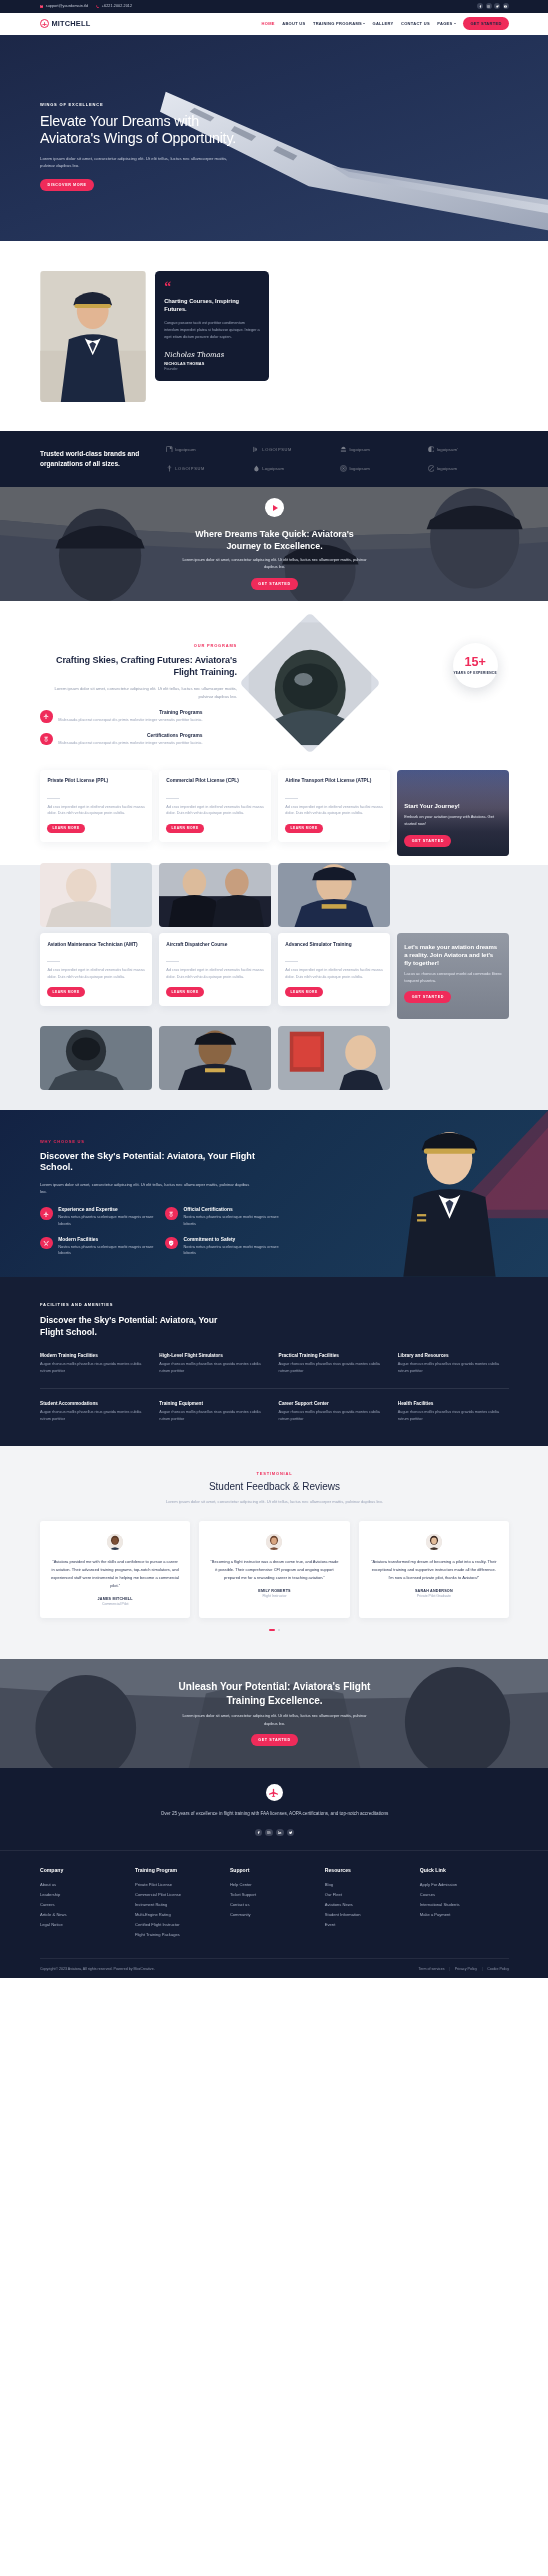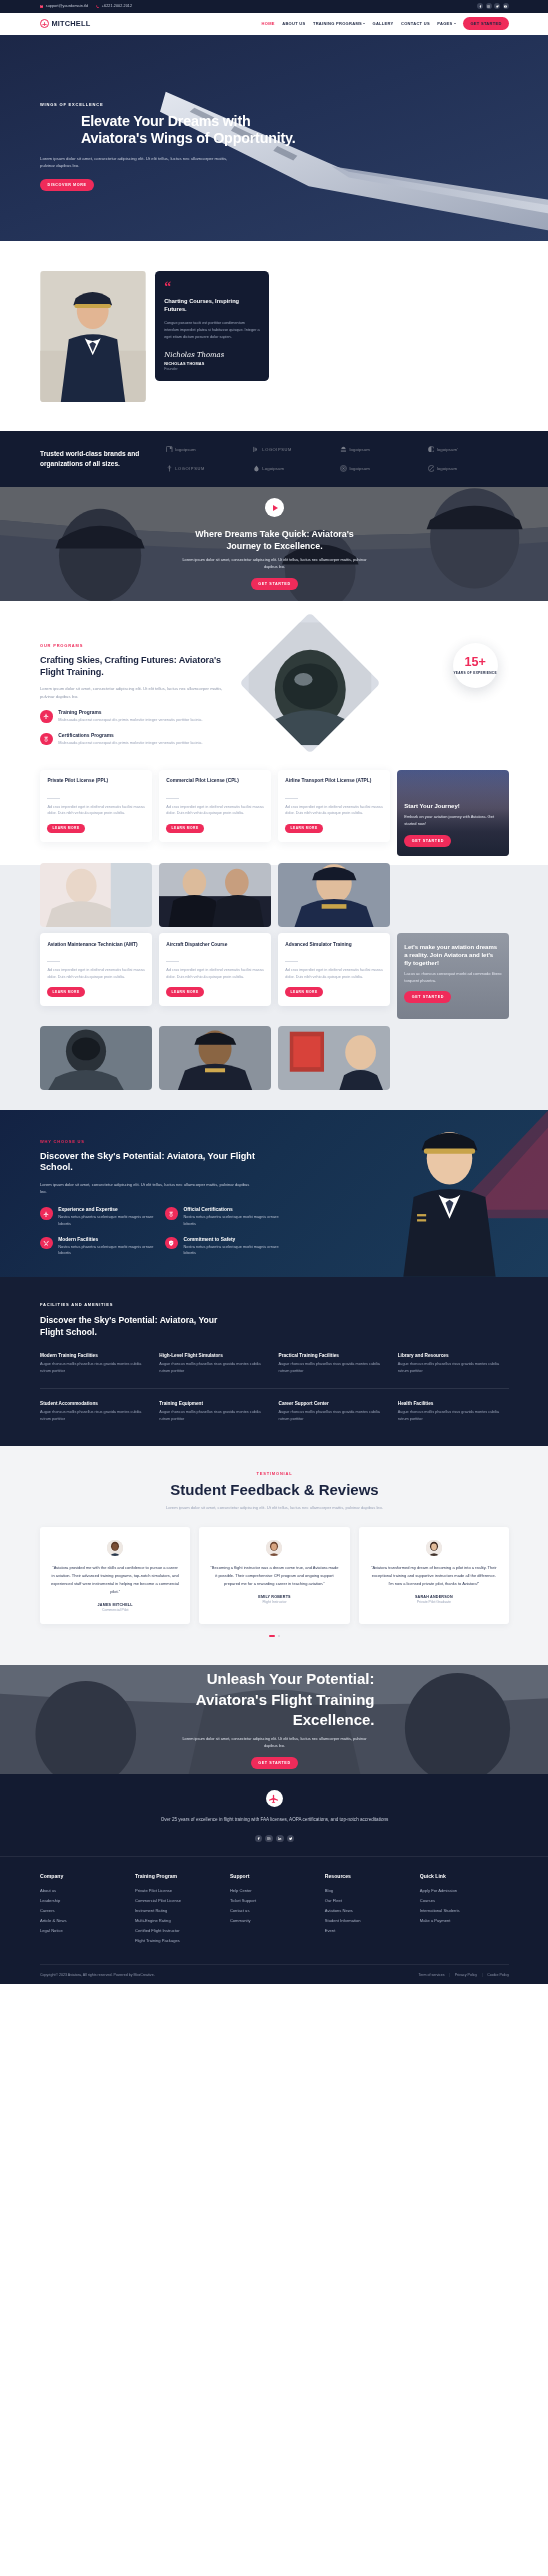--- a/index.html
+++ b/index.html
@@ -37,21 +37,21 @@
   .menu a.active { color:#ef2b5a; }
   .caret { width:0; height:0; border-left:1.3px solid transparent; border-right:1.3px solid transparent; border-top:1.5px solid currentColor; display:inline-block; }
   .btn-pill { background:#ef2b5a; color:#fff; font-size:3.7px; font-weight:bold; letter-spacing:0.6px; padding:4px 7.4px; border-radius:11.4px; border:none; text-decoration:none; display:inline-block; }
 
   
   .hero { position:relative; height:206px; background:linear-gradient(160deg,#1c2747 0%,#223156 45%,#2c3d63 100%); overflow:hidden; }
   .hero-wing { position:absolute; right:-23px; top:51px; width:412px; height:166px; }
   .hero .container { padding-top:67px; position:relative; z-index:3; }
   .eyebrow { font-size:4px; font-weight:bold; letter-spacing:0.8px; color:#ffffff; margin-bottom:6.9px; }
   .eyebrow.red { color:#ef2b5a; }
-  h1.hero-title { font-size:14.3px; line-height:1.16; font-weight:bold; color:#fff; letter-spacing:-0.2px; max-width:217px;margin-left:41px; }
+  h1.hero-title { font-size:14.3px; line-height:1.16; font-weight:normal; color:#fff; letter-spacing:-0.2px; max-width:217px; }
   .hero-sub { margin-top:8px; font-size:4.3px; line-height:1.8; color:#c4cbdb; max-width:197px; }
   .hero .btn-pill { margin-top:9.1px; }
 
   
   .about { background:#fff; padding:30px 0 29px; }
   .about .container { display:flex; gap:9.1px; align-items:flex-start; }
   .about-left { width:163px; padding-top:15px; }
   h2.sec-title { font-size:9.1px; line-height:1.28; font-weight:bold; color:#1b2440; letter-spacing:-0.1px; }
   .sec-text { margin-top:6.3px; font-size:4.2px; line-height:1.95; color:#8e97aa; }
   .about .btn-pill { margin-top:8.6px; }
@@ -77,21 +77,21 @@
   
   .video { position:relative; height:114px; overflow:hidden; background:#2e3442; }
   .video-inner { position:absolute; inset:0; display:flex; flex-direction:column; align-items:center; justify-content:center; z-index:4; }
   .play-btn { width:19.4px; height:19.4px; border-radius:50%; background:#fff; display:flex; align-items:center; justify-content:center; margin-bottom:10.3px; }
   .play-tri { width:0; height:0; border-top:3.4px solid transparent; border-bottom:3.4px solid transparent; border-left:5.7px solid #ef2b5a; margin-left:1.7px; }
   .video h2 { font-size:8.9px; line-height:1.35; font-weight:bold; color:#fff; text-align:center; max-width:189px; }
   .video p { margin-top:4.6px; font-size:3.9px; line-height:1.85; color:#dfe3ec; text-align:center; max-width:189px; }
   .video .btn-pill { margin-top:7.4px; }
 
   
-  .programs { background:#fff; padding:27.4px 0 10.3px; }
+  .programs { background:#fff; padding:27.4px 0 10.3px;text-align:right; }
   .programs .container { display:flex; gap:17px; align-items:flex-start; }
   .prog-left { width:197px; padding-top:15px; }
   .feat { display:flex; gap:5.7px; margin-top:9.1px; }
   .feat-ic { width:12.6px; height:12.6px; border-radius:50%; background:#ef2b5a; display:flex; align-items:center; justify-content:center; flex:0 0 auto; }
   .feat-ic svg { width:6.3px; height:6.3px; fill:#fff; }
   .feat h4 { font-size:4.9px; font-weight:bold; color:#1b2440; }
   .feat p { margin-top:1.7px; font-size:3.9px; line-height:1.75; color:#9aa3b8; }
   .prog-right { flex:1; position:relative; height:131px; }
   .diamond { position:absolute; left:5.7px; top:4.6px; width:100px; height:100px; background:#d9dde5; transform:rotate(45deg); border-radius:4.6px; overflow:hidden; }
   .diamond-img { position:absolute; left:-11.4px; top:-11.4px; width:123px; height:123px; transform:rotate(-45deg); }
@@ -132,36 +132,36 @@
   .fac { background:#151e35; padding:25px 0 23px; }
   .fac h2 { font-size:8.6px; line-height:1.4; font-weight:bold; color:#fff; max-width:189px; }
   .fac-grid { margin-top:15px; display:grid; grid-template-columns:repeat(4,1fr); gap:12.6px 8px; }
   .fac-item h4 { font-size:4.7px; font-weight:bold; color:#fff; }
   .fac-item p { margin-top:3.4px; font-size:3.8px; line-height:1.85; color:#98a1b6; }
   .fac-div { height:0.6px; background:rgba(255,255,255,.1); margin:12.6px 0; }
 
   
   .testi { background:#f3f4f6; padding:25px 0 27.4px; text-align:center; }
   .testi .eyebrow { margin-bottom:5.1px; }
-  .testi h2 { font-size:15px; font-weight:bold; color:#1b2440; }
+  .testi h2 { font-size:10px; font-weight:normal; color:#1b2440; }
   .testi .lead { margin:5.7px auto 0; font-size:4.1px; line-height:1.9; color:#9aa3b8; max-width:240px; }
   .tgrid { margin-top:15px; display:grid; grid-template-columns:repeat(3,1fr); gap:9.1px; }
   .tcard { background:#fff; border-radius:2.9px; padding:13.7px 10.3px 11.4px; box-shadow:0 1.1px 6.9px rgba(27,36,64,.05); }
   .avatar { width:16px; height:16px; border-radius:50%; margin:0 auto 8px; overflow:hidden; background:#e3e0de; }
   .tcard p.quote { font-size:4px; line-height:1.95; color:#2b3552; }
   .tcard .tname { margin-top:6.9px; font-size:3.7px; font-weight:bold; letter-spacing:0.2px; color:#1b2440; }
   .tcard .trole { margin-top:1.7px; font-size:3.5px; color:#9aa3b8; }
   .dots { margin-top:11.4px; display:flex; justify-content:center; gap:2.9px; }
   .dot { width:2.3px; height:2.3px; border-radius:50%; background:#cfd4de; }
   .dot.on { background:#ef2b5a; width:6.3px; border-radius:1.7px; }
 
   
   .cta { position:relative; height:109px; overflow:hidden; background:#39404e; display:flex; align-items:center; justify-content:center; }
   .cta-in { position:relative; z-index:4; text-align:center; }
-  .cta h2 { font-size:15px; line-height:1.35; font-weight:bold; color:#fff; max-width:200px; margin:0 auto;text-align:right; }
+  .cta h2 { font-size:10px; line-height:1.35; font-weight:bold; color:#fff; max-width:200px; margin:0 auto; }
   .cta p { margin:5.1px auto 0; font-size:3.9px; line-height:1.85; color:#dde1ea; max-width:189px; }
   .cta .btn-pill { margin-top:7.4px; }
 
   
   .footer { background:#131b31; padding:0 0 6.9px; }
   .f-top { text-align:center; padding:16px 0 13.7px; }
   .f-logo { width:17px; height:17px; border-radius:50%; background:#fff; margin:0 auto 9.1px; display:flex; align-items:center; justify-content:center; }
   .f-logo svg { width:10.3px; height:10.3px; fill:#ef2b5a; }
   .f-tag { font-size:4.6px; line-height:1.85; color:#c6ccda; max-width:246px; margin:0 auto; }
   .f-soc { margin-top:10.3px; display:flex; justify-content:center; gap:3.4px; }

